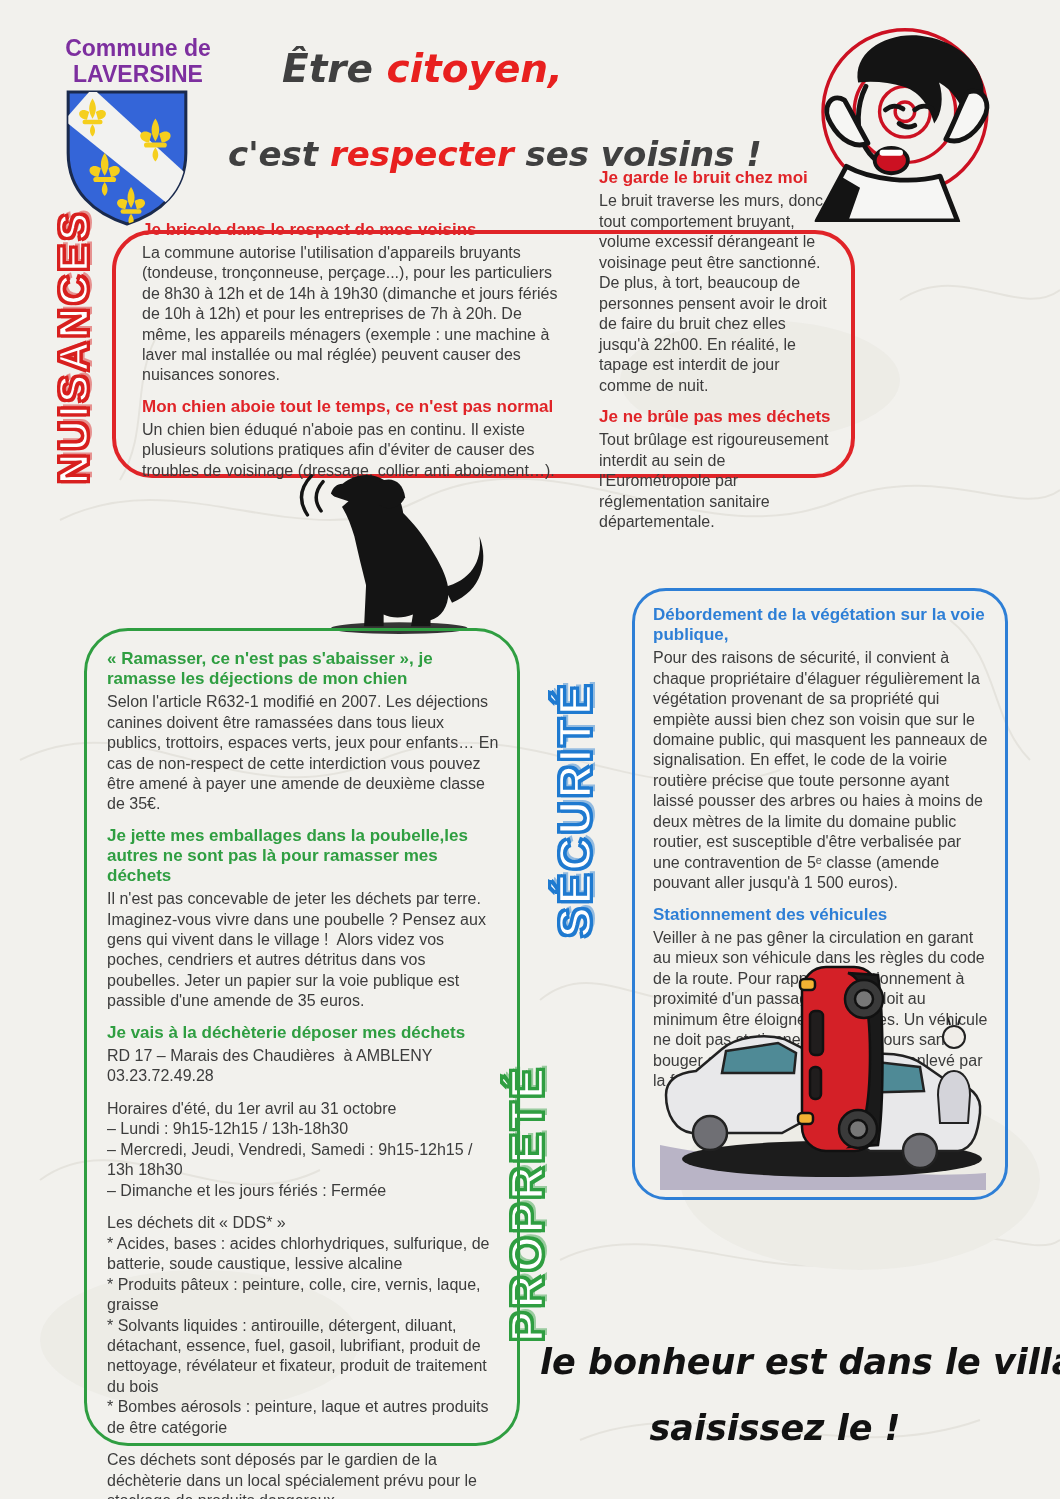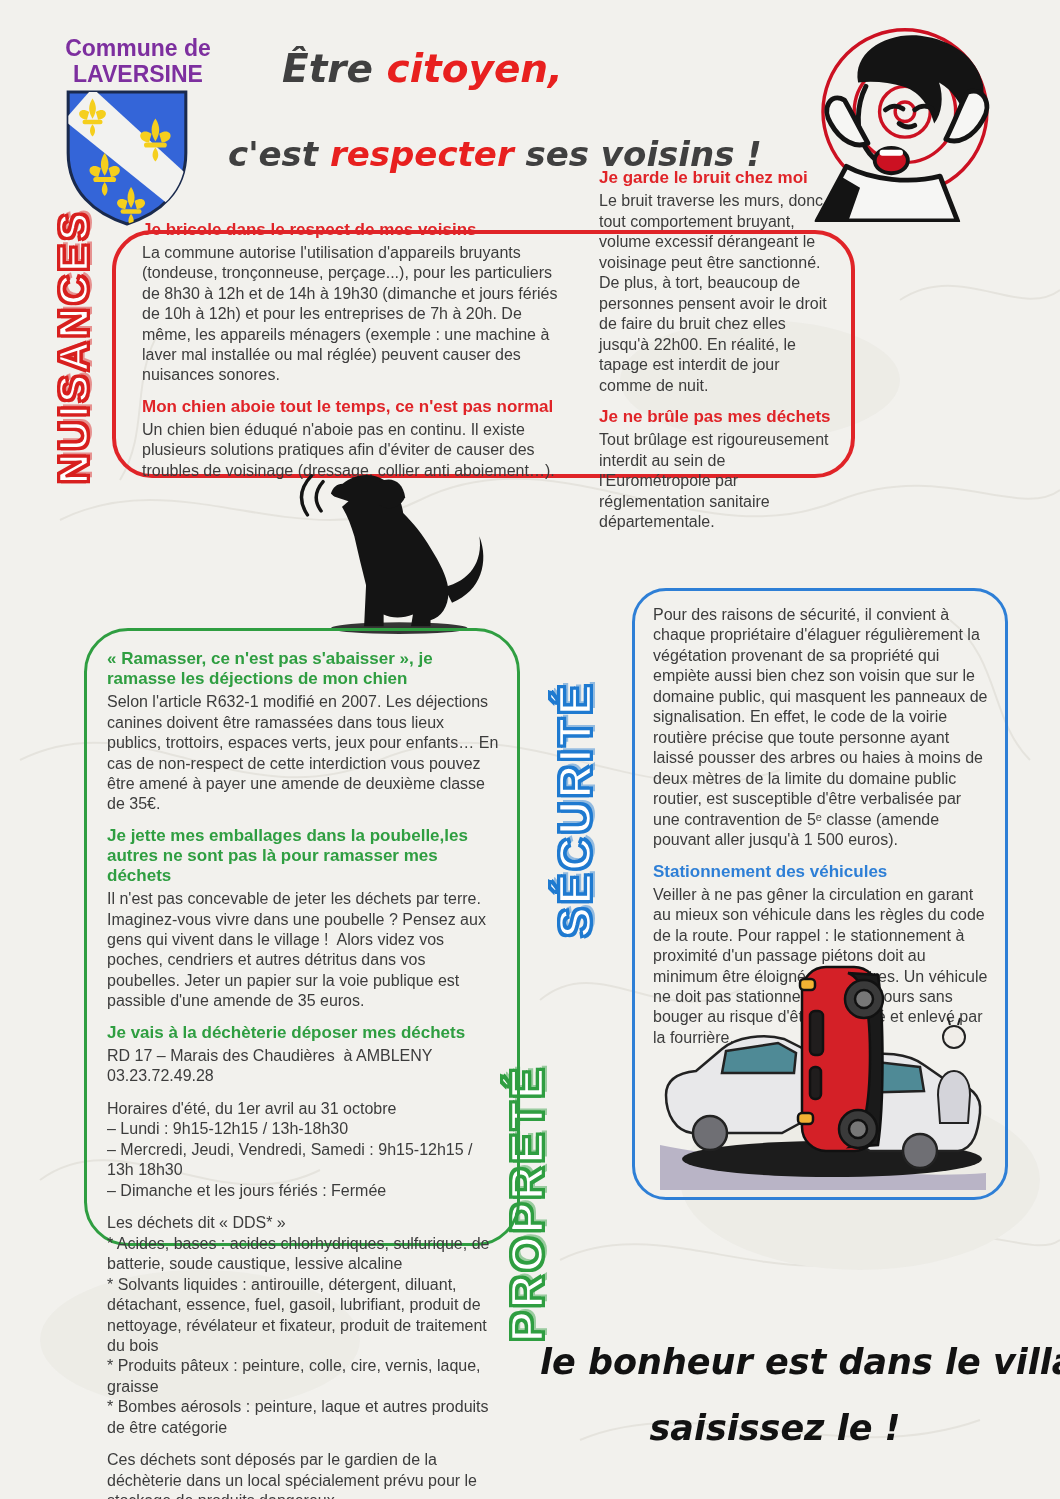--- a/index.html
+++ b/index.html
@@ -17,21 +17,21 @@
   }
   .title-line{white-space:nowrap;font-family:"DejaVu Sans", sans-serif;font-weight:bold;font-style:italic;}
   .title1{left:282px;top:46px;font-size:39px;}
   .title2{left:228px;top:134px;font-size:34px;}
   .ink-black{color:#404040;}
   .ink-red{color:#e8201f;font-style:italic;}
   
   .box{position:absolute;background:transparent;}
   .box-red{left:112px;top:230px;width:743px;height:248px;border:4px solid #e02428;border-radius:40px;
     display:flex;gap:32px;padding:14px 20px 10px 26px;box-sizing:border-box;align-items:center;}
-  .box-green{left:84px;top:628px;width:436px;height:618px;border:3.5px solid #2f9e41;border-radius:44px;
+  .box-green{left:84px;top:628px;width:436px;height:818px;border:3.5px solid #2f9e41;border-radius:44px;
     padding:18px 16px 14px 20px;box-sizing:border-box;}
   .box-blue{left:632px;top:588px;width:376px;height:612px;border:3.5px solid #2e7fd6;border-radius:34px;
     padding:14px 16px 12px 18px;box-sizing:border-box;}
   .col-left{width:425px;flex:0 0 auto;}
   .col-right{flex:1 1 auto;}
   h3{margin:0 0 3px 0;font-size:17px;line-height:1.18;}
   .h-red{color:#e02428;}
   .h-green{color:#2f9e41;}
   .h-blue{color:#2e7fd6;}
   p,.line{margin:0 0 11px 0;font-size:16px;line-height:1.28;white-space:pre-wrap;}
@@ -190,30 +190,31 @@
   <h3 class="h-green">Je jette mes emballages dans la poubelle,les autres ne sont pas là pour ramasser mes déchets</h3>
   <p>Il n'est pas concevable de jeter les déchets par terre. Imaginez-vous vivre dans une poubelle ? Pensez aux gens qui vivent dans le village !  Alors videz vos poches, cendriers et autres détritus dans vos poubelles. Jeter un papier sur la voie publique est passible d'une amende de 35 euros.</p>
   <h3 class="h-green">Je vais à la déchèterie déposer mes déchets</h3>
   <p>RD 17 – Marais des Chaudières  à AMBLENY  03.23.72.49.28</p>
   <div class="line mt-sm">Horaires d'été, du 1er avril au 31 octobre</div>
   <div class="line">– Lundi : 9h15-12h15 / 13h-18h30</div>
   <div class="line">– Mercredi, Jeudi, Vendredi, Samedi : 9h15-12h15 / 13h 18h30</div>
   <div class="line">– Dimanche et les jours fériés : Fermée</div>
   <div class="line mt-sm">Les déchets dit « DDS* »</div>
   <div class="line">* Acides, bases : acides chlorhydriques, sulfurique, de batterie, soude caustique, lessive alcaline</div>
+  <div class="line">* Produits pâteux : peinture, colle, cire, vernis, laque, graisse</div>
   <div class="line">* Solvants liquides : antirouille, détergent, diluant, détachant, essence, fuel, gasoil, lubrifiant, produit de nettoyage, révélateur et fixateur, produit de traitement du bois</div>
-  <div class="line">* Produits pâteux : peinture, colle, cire, vernis, laque, graisse</div>
   <div class="line">* Bombes aérosols : peinture, laque et autres produits de être catégorie</div>
   <p class="mt-sm">Ces déchets sont déposés par le gardien de la déchèterie dans un local spécialement prévu pour le stockage de produits dangereux.</p>
   <p class="no-gap">Le dépôt sauvage est passible d'une amende allant de150 à 1500 euros, ainsi que les réparations.</p>
 </div>
 
 <div class="vlabel vlabel-blue">SÉCURITÉ</div>
 
 <div class="box box-blue">
+  <h3 class="h-blue">Débordement de la végétation sur la voie publique,</h3>
   <p>Pour des raisons de sécurité, il convient à chaque propriétaire d'élaguer régulièrement la végétation provenant de sa propriété qui empiète aussi bien chez son voisin que sur le domaine public, qui masquent les panneaux de signalisation. En effet, le code de la voirie routière précise que toute personne ayant laissé pousser des arbres ou haies à moins de deux mètres de la limite du domaine public routier, est susceptible d'être verbalisée par une contravention de 5ᵉ classe (amende pouvant aller jusqu'à 1 500 euros).</p>
   <h3 class="h-blue">Stationnement des véhicules</h3>
   <p>Veiller à ne pas gêner la circulation en garant au mieux son véhicule dans les règles du code de la route. Pour rappel : le stationnement à proximité d'un passage piétons doit au minimum être éloigné de 5 mètres. Un véhicule ne doit pas stationner plus de 7 jours sans bouger au risque d'être verbalisé et enlevé par la fourrière.</p>
 </div>
 
 <svg class="abs" style="left:652px;top:945px" width="342" height="245" viewBox="0 0 342 245">
   <path d="M8,200 C80,214 240,236 334,228 L334,245 L8,245 Z" fill="#b9b4c6"></path>
   <ellipse cx="180" cy="214" rx="150" ry="18" fill="#1c1c1c"></ellipse>
 
   <g stroke="#222" stroke-width="2.5">

